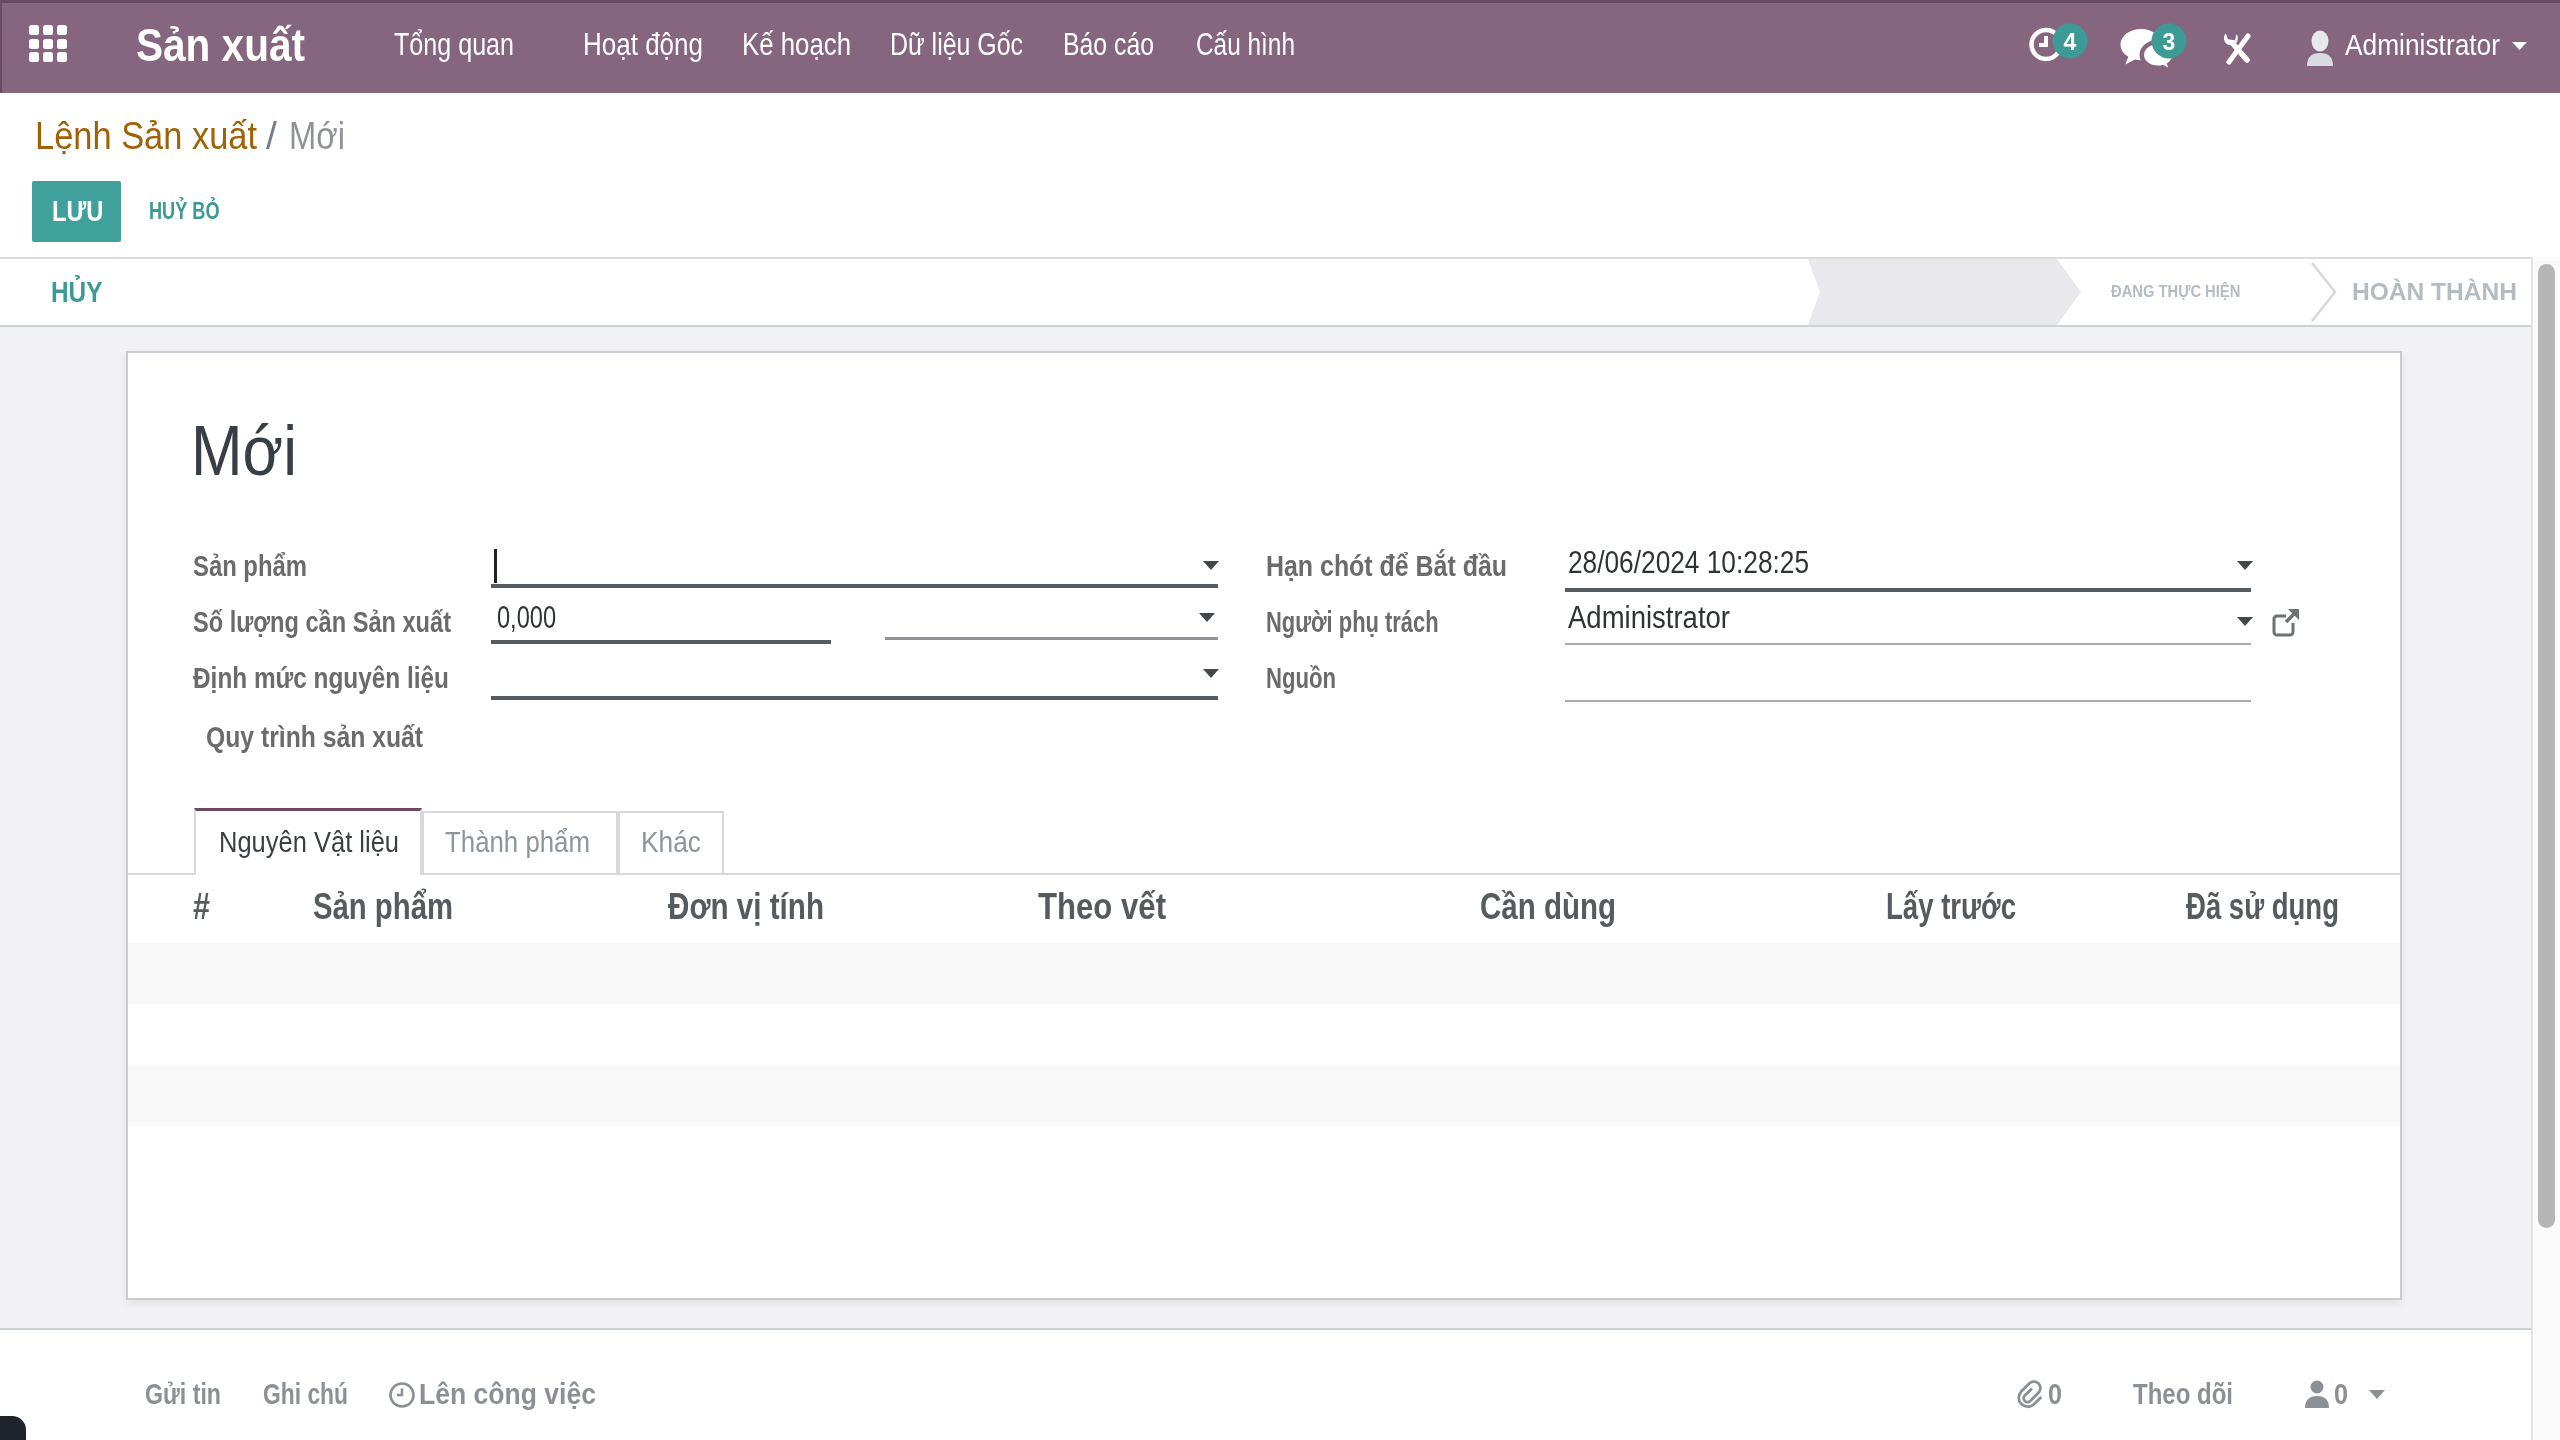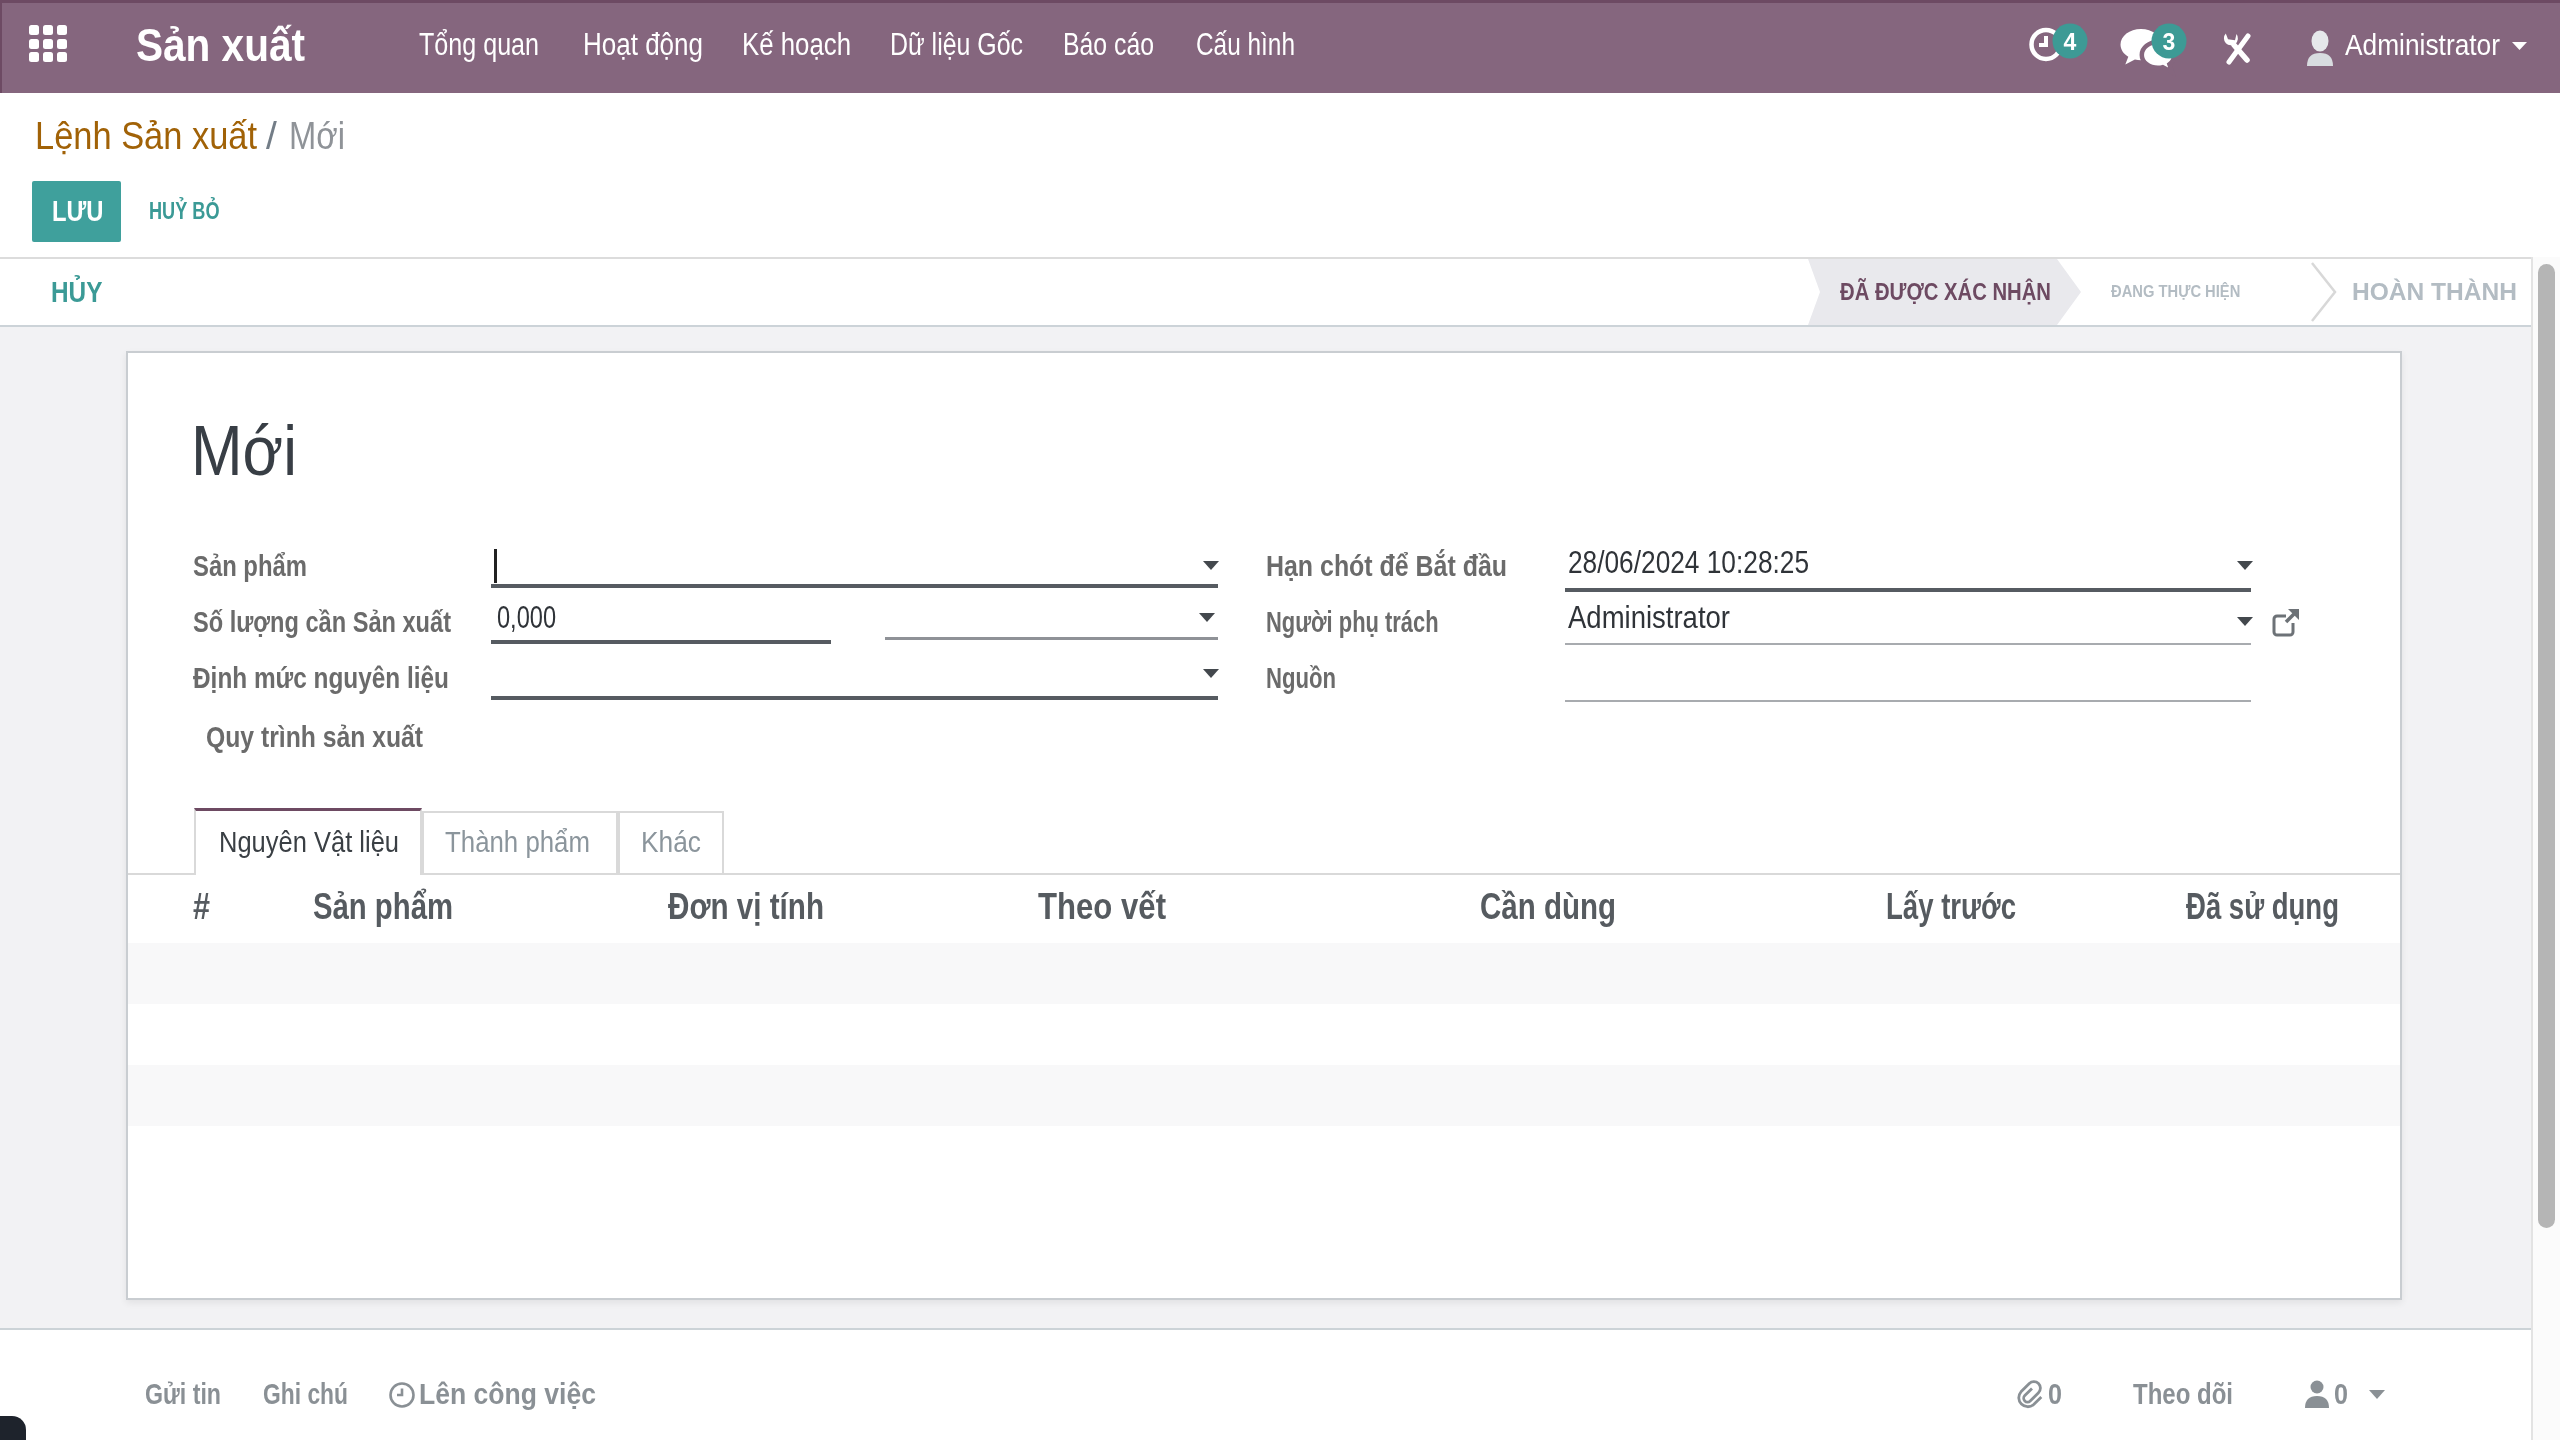--- a/index.html
+++ b/index.html
@@ -50,21 +50,21 @@
     <i style="left:14px;top:0"></i>
     <i style="left:28px;top:0"></i>
   <i style="left:0;top:13.5px"></i>
     <i style="left:14px;top:13.5px"></i>
     <i style="left:28px;top:13.5px"></i>
   <i style="left:0;top:27px"></i>
     <i style="left:14px;top:27px"></i>
     <i style="left:28px;top:27px"></i>
 </div>
 <div class="t" style="left:136px;top:0;height:93px;line-height:90px;color:#fff;font-size:46px;font-weight:bold"><span style="transform:scaleX(0.8814)">Sản xuất</span></div>
-<div class="t nv" style="left:419px"><span style="transform:scaleX(0.8095)">Tổng quan</span></div>
+<div class="t nv" style="left:394px"><span style="transform:scaleX(0.8095)">Tổng quan</span></div>
 <div class="t nv" style="left:583px"><span style="transform:scaleX(0.8388)">Hoạt động</span></div>
 <div class="t nv" style="left:742px"><span style="transform:scaleX(0.8321)">Kế hoạch</span></div>
 <div class="t nv" style="left:890px"><span style="transform:scaleX(0.8037)">Dữ liệu Gốc</span></div>
 <div class="t nv" style="left:1063px"><span style="transform:scaleX(0.7999)">Báo cáo</span></div>
 <div class="t nv" style="left:1196px"><span style="transform:scaleX(0.7868)">Cấu hình</span></div>
 
 <svg width="70" height="70" viewBox="0 0 70 70" style="left:2028px;top:10px">
   <circle cx="18" cy="34.5" r="14.5" fill="none" stroke="#fff" stroke-width="4.5"></circle>
   <path d="M18 26 L18 35 L11 35" fill="none" stroke="#fff" stroke-width="4"></path>
   <circle cx="42" cy="31" r="17.5" fill="#3d9a95"></circle>
@@ -98,21 +98,20 @@
 <div class="t" style="left:35px;top:113px;height:46px;line-height:46px;font-size:39px;color:#a16207"><span style="transform:scaleX(0.8825)">Lệnh Sản xuất</span></div>
 <div class="t" style="left:266px;top:113px;height:46px;line-height:46px;font-size:39px;color:#737d87"><span>/</span></div>
 <div class="t" style="left:289px;top:113px;height:46px;line-height:46px;font-size:39px;color:#8f9398"><span style="transform:scaleX(0.8391)">Mới</span></div>
 <div id="btn-save"></div>
 <div class="t" style="left:52px;top:181px;height:61px;line-height:61px;font-size:29px;font-weight:bold;color:#fff"><span style="transform:scaleX(0.82)">LƯU</span></div>
 <div class="t" style="left:149px;top:181px;height:61px;line-height:61px;font-size:23px;font-weight:bold;color:#3b9a96"><span style="transform:scaleX(0.789)">HUỶ BỎ</span></div>
 
 <div id="statusbar">
   <div class="t" style="left:51px;top:0;height:66px;line-height:66px;font-size:29px;font-weight:bold;color:#3b9a96"><span style="transform:scaleX(0.84)">HỦY</span></div>
   <div id="stage1"></div>
-  <div class="t" style="left:1840px;top:0;height:66px;line-height:66px;font-size:23px;font-weight:bold;color:#6d4a62"><span style="transform:scaleX(0.8817)">ĐÃ ĐƯỢC XÁC NHẬN</span></div>
   <div class="t" style="left:2111px;top:0;height:72px;line-height:66px;font-size:17px;font-weight:bold;color:#b3bcc3"><span style="transform:scaleX(0.8671)">ĐANG THỰC HIỆN</span></div>
   <svg width="26" height="60" viewBox="0 0 26 60" style="left:2311px;top:3px">
     <polyline points="1,1 24,30 1,59" fill="none" stroke="#d8d8d8" stroke-width="2.5"></polyline>
   </svg>
   <div class="t" style="left:2352px;top:0;height:66px;line-height:66px;font-size:23px;font-weight:bold;color:#b3bcc3"><span style="transform:scaleX(1.0672)">HOÀN THÀNH</span></div>
 </div>
 
 <div id="content"></div>
 <div id="sheet"></div>
 <div class="t" style="left:191px;top:416px;height:70px;line-height:70px;font-size:70px;color:#383e45"><span style="transform:scaleX(0.885)">Mới</span></div>

